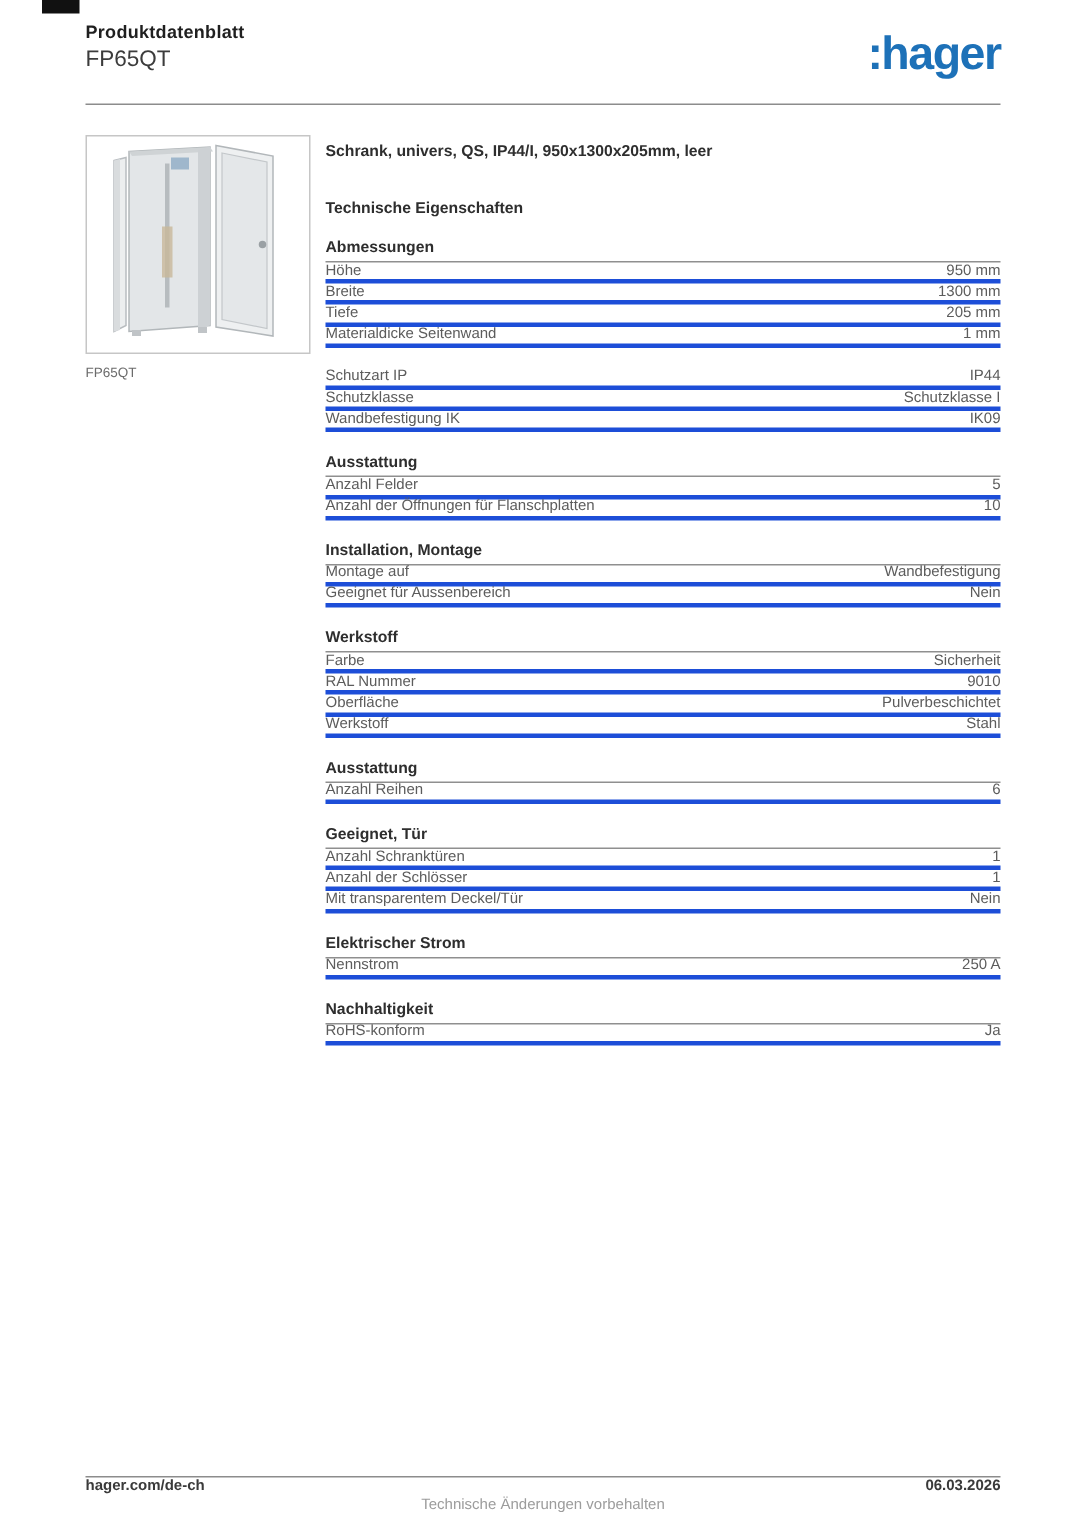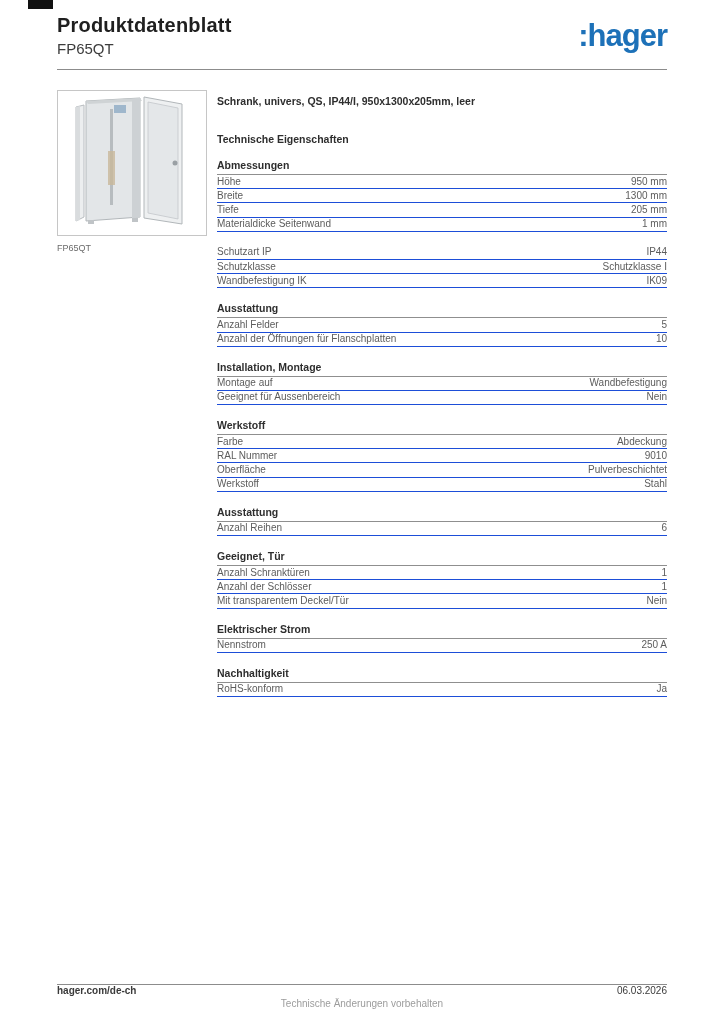--- a/index.html
+++ b/index.html
@@ -10,21 +10,21 @@
     color: #2e2e2e; overflow: hidden;
   }
   .crop-mark {
     position: absolute; left: 28px; top: 0; width: 25px; height: 9px;
     background: #111111;
   }
   
   .page-header {
     position: absolute; left: 57px; right: 57px; top: 14px; height: 52px;
   }
-  .doc-title { font-size: 20px; font-weight: bold; color: #1f1f1f; letter-spacing: 0.2px; }
+  .doc-title { font-size: 12px; font-weight: bold; color: #1f1f1f; letter-spacing: 0.2px; }
   .doc-subtitle { font-size: 15px; color: #3c3c3c; margin-top: 3px; }
   .brand-logo {
     position: absolute; right: 0; top: 6px;
     font-size: 31px; font-weight: bold; letter-spacing: -1px;
     line-height: 1;
     margin-left: 31px;
   }
   .header-rule {
     position: absolute; left: 57px; right: 57px; top: 69px;
     border-top: 1px solid #8c8c8c;
@@ -41,35 +41,35 @@
   .product-description { font-size: 10.5px; font-weight: bold; color: #2e2e2e; }
   .tech-heading { font-size: 10.5px; font-weight: bold; color: #2e2e2e; margin-top: 26px; }
   .section { margin-top: 14px; }
   .section-title {
     font-size: 10.5px; font-weight: bold; color: #2e2e2e;
     padding-bottom: 3px; border-bottom: 1px solid #8f8f8f;
   }
   .spec-row {
     display: flex; justify-content: space-between; align-items: center;
     font-size: 10px; line-height: 10px; color: #5c5c5c;
-    padding: 1.8px 0; border-bottom: 1px solid #1d4ed8;
+    padding: 1.8px 0; border-bottom: 3px solid #1d4ed8;
     height: 14.2px;
   }
   .spec-label { text-align: left; white-space: nowrap; }
   .spec-value { text-align: right; white-space: nowrap; }
   
   .page-footer {
     position: absolute; left: 57px; right: 57px; top: 984px;
     border-top: 1px solid #8c8c8c; 
     display: flex; justify-content: space-between; align-items: baseline;
     font-size: 10px;
   }
   .footer-left { font-weight: bold; color: #3a3a3a; }
   .footer-center { color: #9c9c9c; position: absolute; left: 0; right: 0; text-align: center; top: 13px; }
-  .footer-right { font-weight: normal; color: #3a3a3a; text-align: right; }
+  .footer-right { font-weight: bold; color: #3a3a3a; text-align: right; }
 </style>
 </head>
 <body>
 
 <div class="crop-mark"></div>
 
 <div class="page-header">
   <div class="doc-title">Produktdatenblatt</div>
   <div class="doc-subtitle">FP65QT</div>
   <div class="brand-logo" style="color: rgb(29, 113, 184);">:hager</div>
@@ -158,21 +158,21 @@
         </div>
         <div class="spec-row">
           <span class="spec-label">Geeignet für Aussenbereich</span>
           <span class="spec-value">Nein</span>
         </div>
       </div>
       <div class="section">
         <div class="section-title">Werkstoff</div>
         <div class="spec-row">
           <span class="spec-label">Farbe</span>
-          <span class="spec-value">Abdeckung</span>
+          <span class="spec-value">Sicherheit</span>
         </div>
         <div class="spec-row">
           <span class="spec-label">RAL Nummer</span>
           <span class="spec-value">9010</span>
         </div>
         <div class="spec-row">
           <span class="spec-label">Oberfläche</span>
           <span class="spec-value">Pulverbeschichtet</span>
         </div>
         <div class="spec-row">

